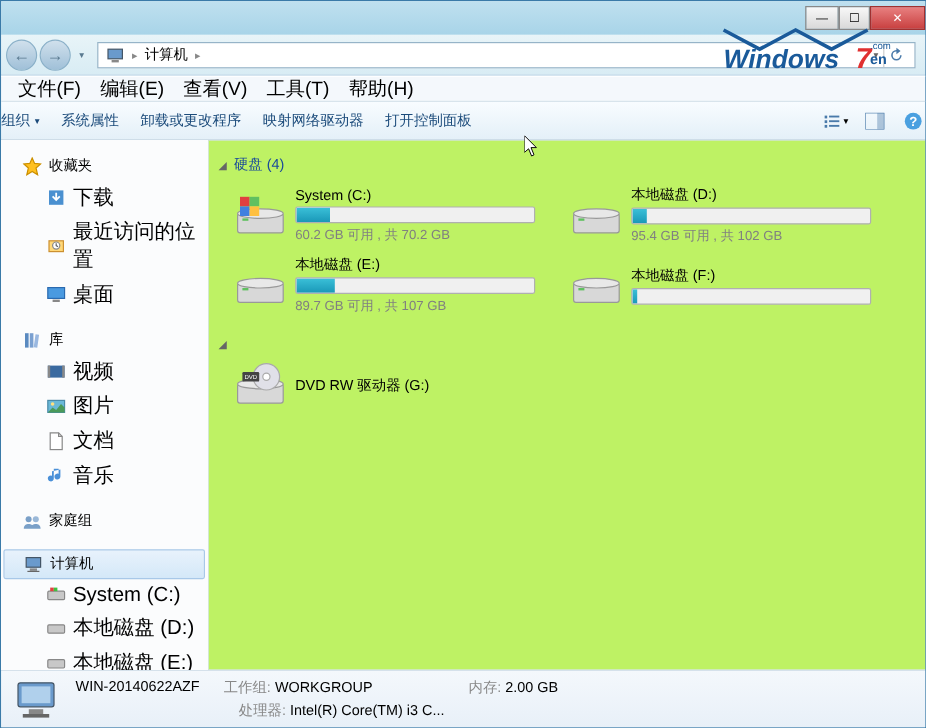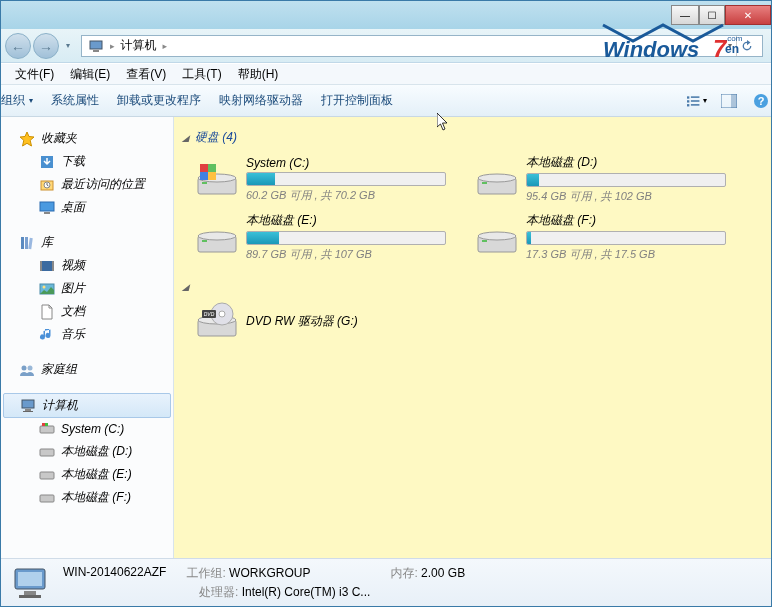--- a/index.html
+++ b/index.html
@@ -19,35 +19,35 @@
 .nav-dropdown { width: 14px; display: flex; align-items: center; justify-content: center; color: #5a7a90; font-size: 8px; }
 .addr-bar { flex: 1; height: 22px; background: #fff; border: 1px solid #96b4c8; display: flex; align-items: center; padding: 0 2px; margin: 0 4px; }
 .addr-seg { padding: 0 4px; font-size: 12px; display: flex; align-items: center; gap: 2px; }
 .addr-sep { color: #888; font-size: 9px; padding: 0 2px; }
 .addr-end { margin-left: auto; display: flex; align-items: center; gap: 4px; padding-right: 4px; }
 .addr-refresh { width: 20px; height: 20px; border-left: 1px solid #ccc; display: flex; align-items: center; justify-content: center; }
 .watermark { position: absolute; right: 8px; top: -6px; pointer-events: none; z-index: 100; }
 .watermark svg { width: 260px; height: 40px; }
 
 .menubar { height: 22px; background: #f4f8fc; border-top: 1px solid #fff; border-bottom: 1px solid #d8e4ec; display: flex; align-items: center; padding: 0 8px; gap: 4px; }
-.menu-item { padding: 2px 6px; font-size: 12px; cursor: pointer; }
+.menu-item { padding: 2px 6px; font-size: 16px; cursor: pointer; }
 
 .toolbar { height: 32px; background: linear-gradient(to bottom, #f8fcff, #e4f0f8); border-bottom: 1px solid #c8d8e4; display: flex; align-items: center; padding: 0 0; gap: 18px; position: relative; }
 .tool-item { font-size: 12px; color: #1a4a7a; cursor: pointer; display: flex; align-items: center; gap: 4px; }
 .tool-right { margin-left: auto; display: flex; align-items: center; gap: 12px; }
 .tool-icon-btn { width: 20px; height: 20px; display: flex; align-items: center; justify-content: center; cursor: pointer; }
 .cursor-arrow { position: absolute; left: 436px; top: 28px; pointer-events: none; z-index: 50; }
 
-.content { flex: 1; display: flex; min-height: 0; background: #fef9c3; font-style: italic; }
+.content { flex: 1; display: flex; min-height: 0; background: #bef264; }
 
 .sidebar { width: 173px; border-right: 1px solid #d8e4ec; overflow-y: auto; padding: 8px 0; background: #fbfcfd; }
 .side-group { padding: 2px 0 10px 0; }
 .side-header { display: flex; align-items: center; gap: 6px; padding: 3px 8px 3px 18px; font-size: 12px; cursor: pointer; }
 .side-header.selected { background: linear-gradient(to bottom, #e8f2fc, #d4e8f8); border: 1px solid #a8c8e8; border-radius: 2px; margin: 0 2px; padding-left: 16px; }
-.side-item { display: flex; align-items: center; gap: 6px; padding: 3px 8px 3px 38px; font-size: 12px; cursor: pointer; }
+.side-item { display: flex; align-items: center; gap: 6px; padding: 3px 8px 3px 38px; font-size: 17px; cursor: pointer; }
 .side-icon { width: 16px; height: 16px; flex-shrink: 0; }
 
 .main { flex: 1; overflow-y: auto; padding: 6px 8px; }
 .section-header { display: flex; align-items: center; gap: 6px; font-size: 12px; color: #1a4a9a; padding: 6px 0; cursor: pointer; }
 .section-arrow { font-size: 9px; color: #666; }
 .drives-grid { display: flex; flex-wrap: wrap; gap: 4px 32px; padding-left: 12px; margin-bottom: 12px; }
 .drive { width: 248px; display: flex; gap: 8px; padding: 2px; align-items: center; }
 .drive-icon { width: 42px; height: 42px; flex-shrink: 0; }
 .drive-info { flex: 1; display: flex; flex-direction: column; gap: 2px; }
 .drive-name { font-size: 12px; }
@@ -347,21 +347,20 @@
       <rect x="2" y="20" width="38" height="16" rx="2" fill="#d8d8d8" stroke="#999"></rect>
       <ellipse cx="21" cy="20" rx="19" ry="4" fill="#e8e8e8" stroke="#999"></ellipse>
       <rect x="6" y="24" width="5" height="2" fill="#60c060"></rect>
 
     </svg>
     <div class="drive-info">
       <div class="drive-name">本地磁盘 (F:)</div>
       <div class="drive-bar">
                 <div class="drive-fill" style="width:2%"></div>
               </div>
-      <div class="drive-text">17.3 GB 可用 , 共 17.5 GB</div>
     </div>
           </div>
         </div>
 
       <div class="section-header">
         <span class="section-arrow">◢</span>
       </div>
 
       <div class="drives-grid" id="removable-grid">
           <div class="drive">

